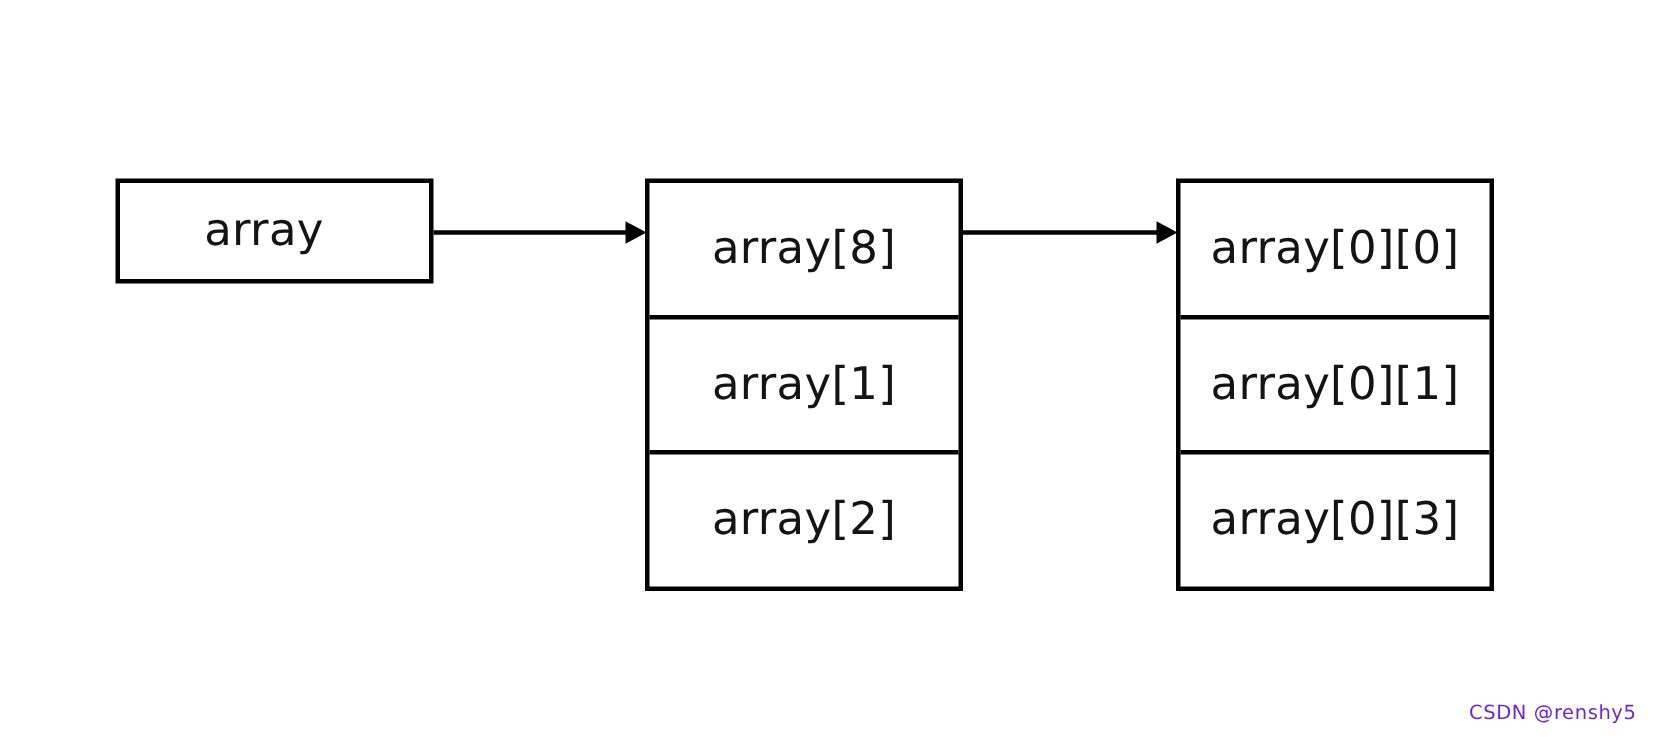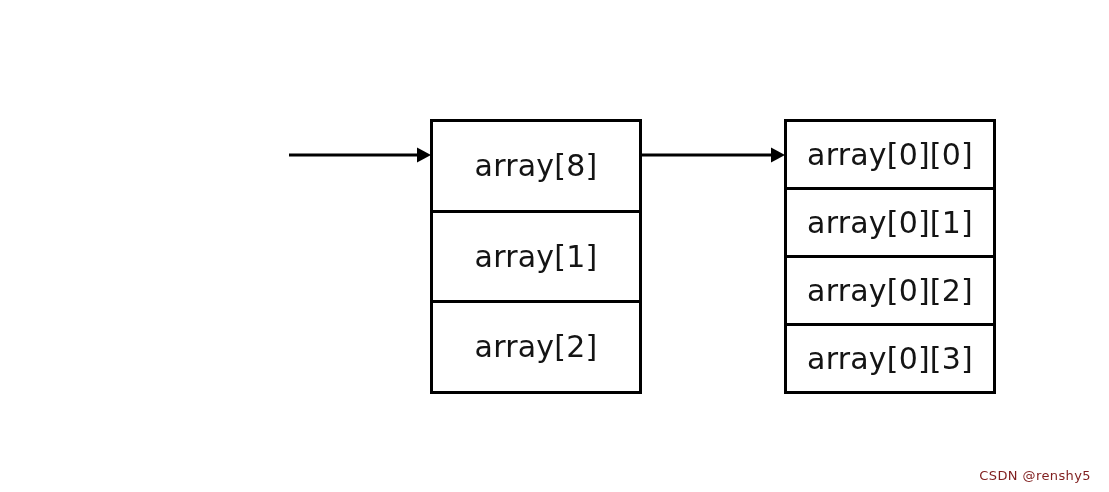--- a/index.html
+++ b/index.html
@@ -103,52 +103,54 @@
     left: 642px;
     top: 143px;
     width: 143px;
   }
 
   
   #watermark {
     position: absolute;
     right: 18px;
     bottom: 9px;
-    color: #7f1d1d;
+    color: #6d28d9;
     font-size: 13px;
     font-family: "DejaVu Sans", sans-serif;
     letter-spacing: 0.4px;
     white-space: nowrap;
     user-select: none;
   }
 </style>
 </head>
 <body>
 
 <div id="canvas">
 
+  <div class="box" id="array-root-box">
+    <div class="cell">array</div>
+  </div>
 
   <svg class="arrow" id="arrow-root-to-dim1" viewBox="0 0 142 24" width="142" height="24">
     <line x1="0" y1="12" x2="130" y2="12" stroke="#000000" stroke-width="3"></line>
     <polygon points="128,4.5 142,12 128,19.5" fill="#000000"></polygon>
   </svg>
 
   <div class="box" id="dim1-column">
     <div class="cell">array[8]</div>
     <div class="cell">array[1]</div>
     <div class="cell">array[2]</div>
   </div>
 
   <svg class="arrow" id="arrow-dim1-to-dim2" viewBox="0 0 143 24" width="143" height="24">
     <line x1="0" y1="12" x2="131" y2="12" stroke="#000000" stroke-width="3"></line>
     <polygon points="129,4.5 143,12 129,19.5" fill="#000000"></polygon>
   </svg>
 
   <div class="box" id="dim2-column">
     <div class="cell">array[0][0]</div>
     <div class="cell">array[0][1]</div>
-    <div class="cell">array[0][2]</div>
     <div class="cell">array[0][3]</div>
   </div>
 
   <div id="watermark">CSDN @renshy5</div>
 
 </div>
 
 </body></html>

